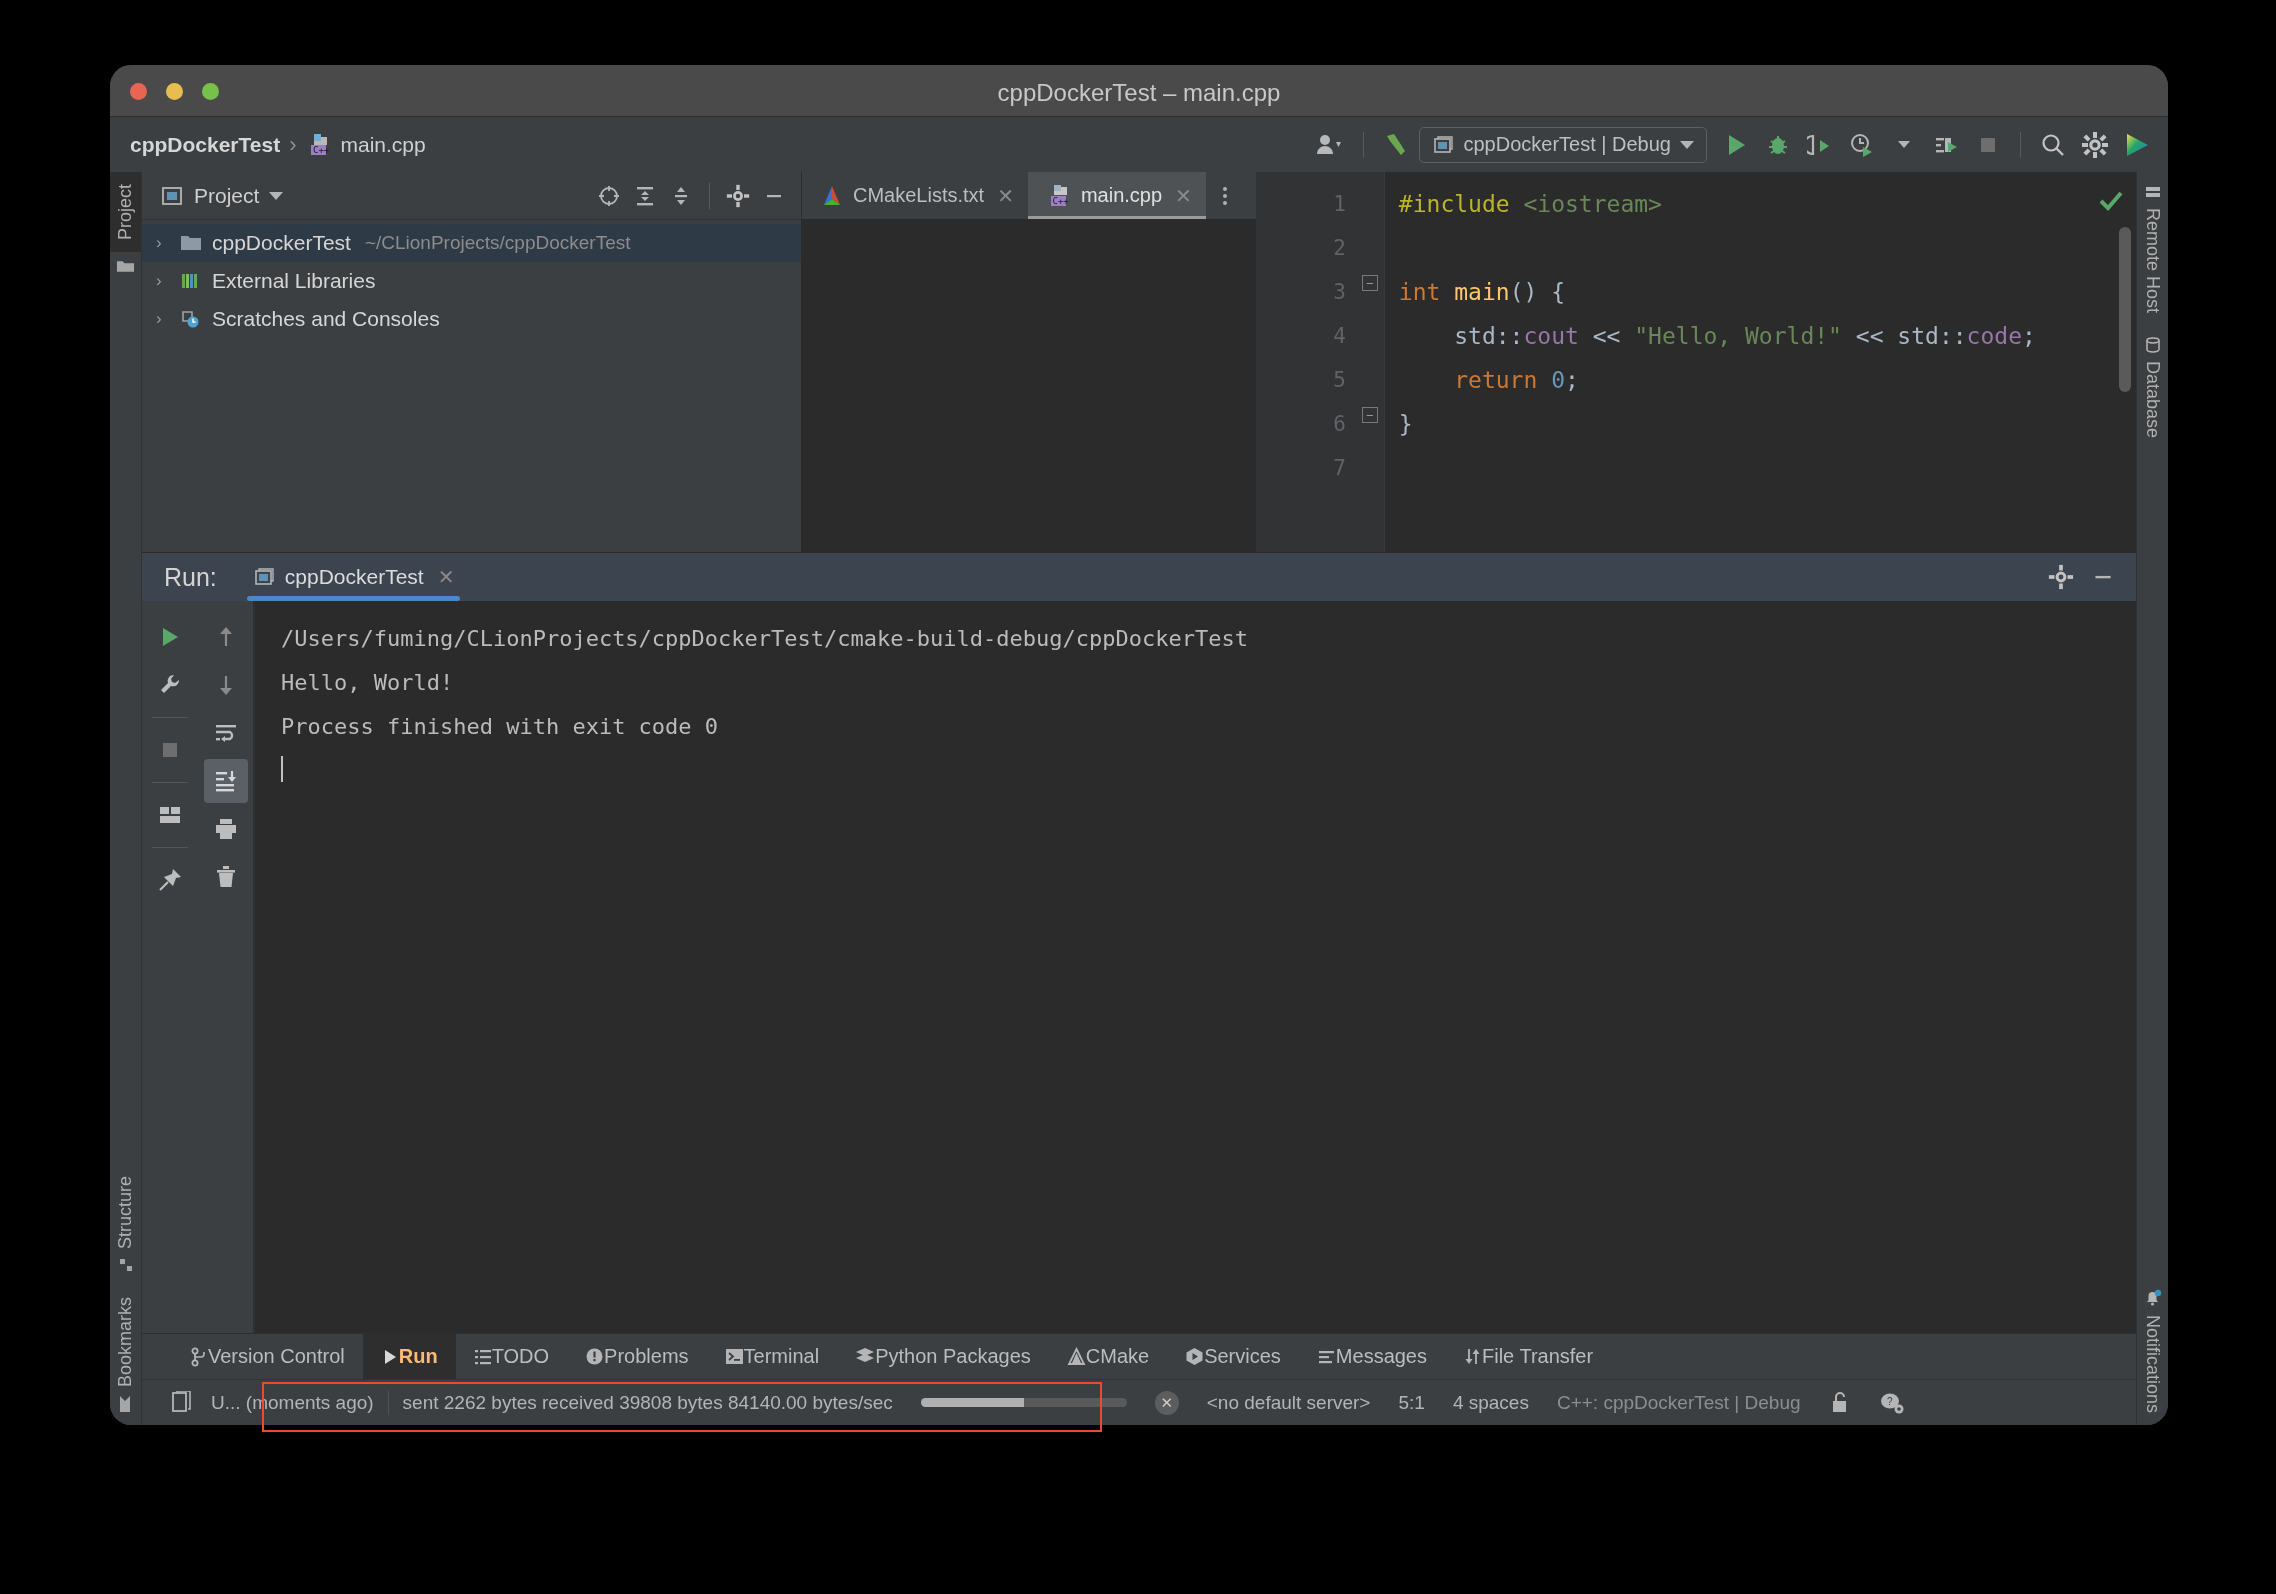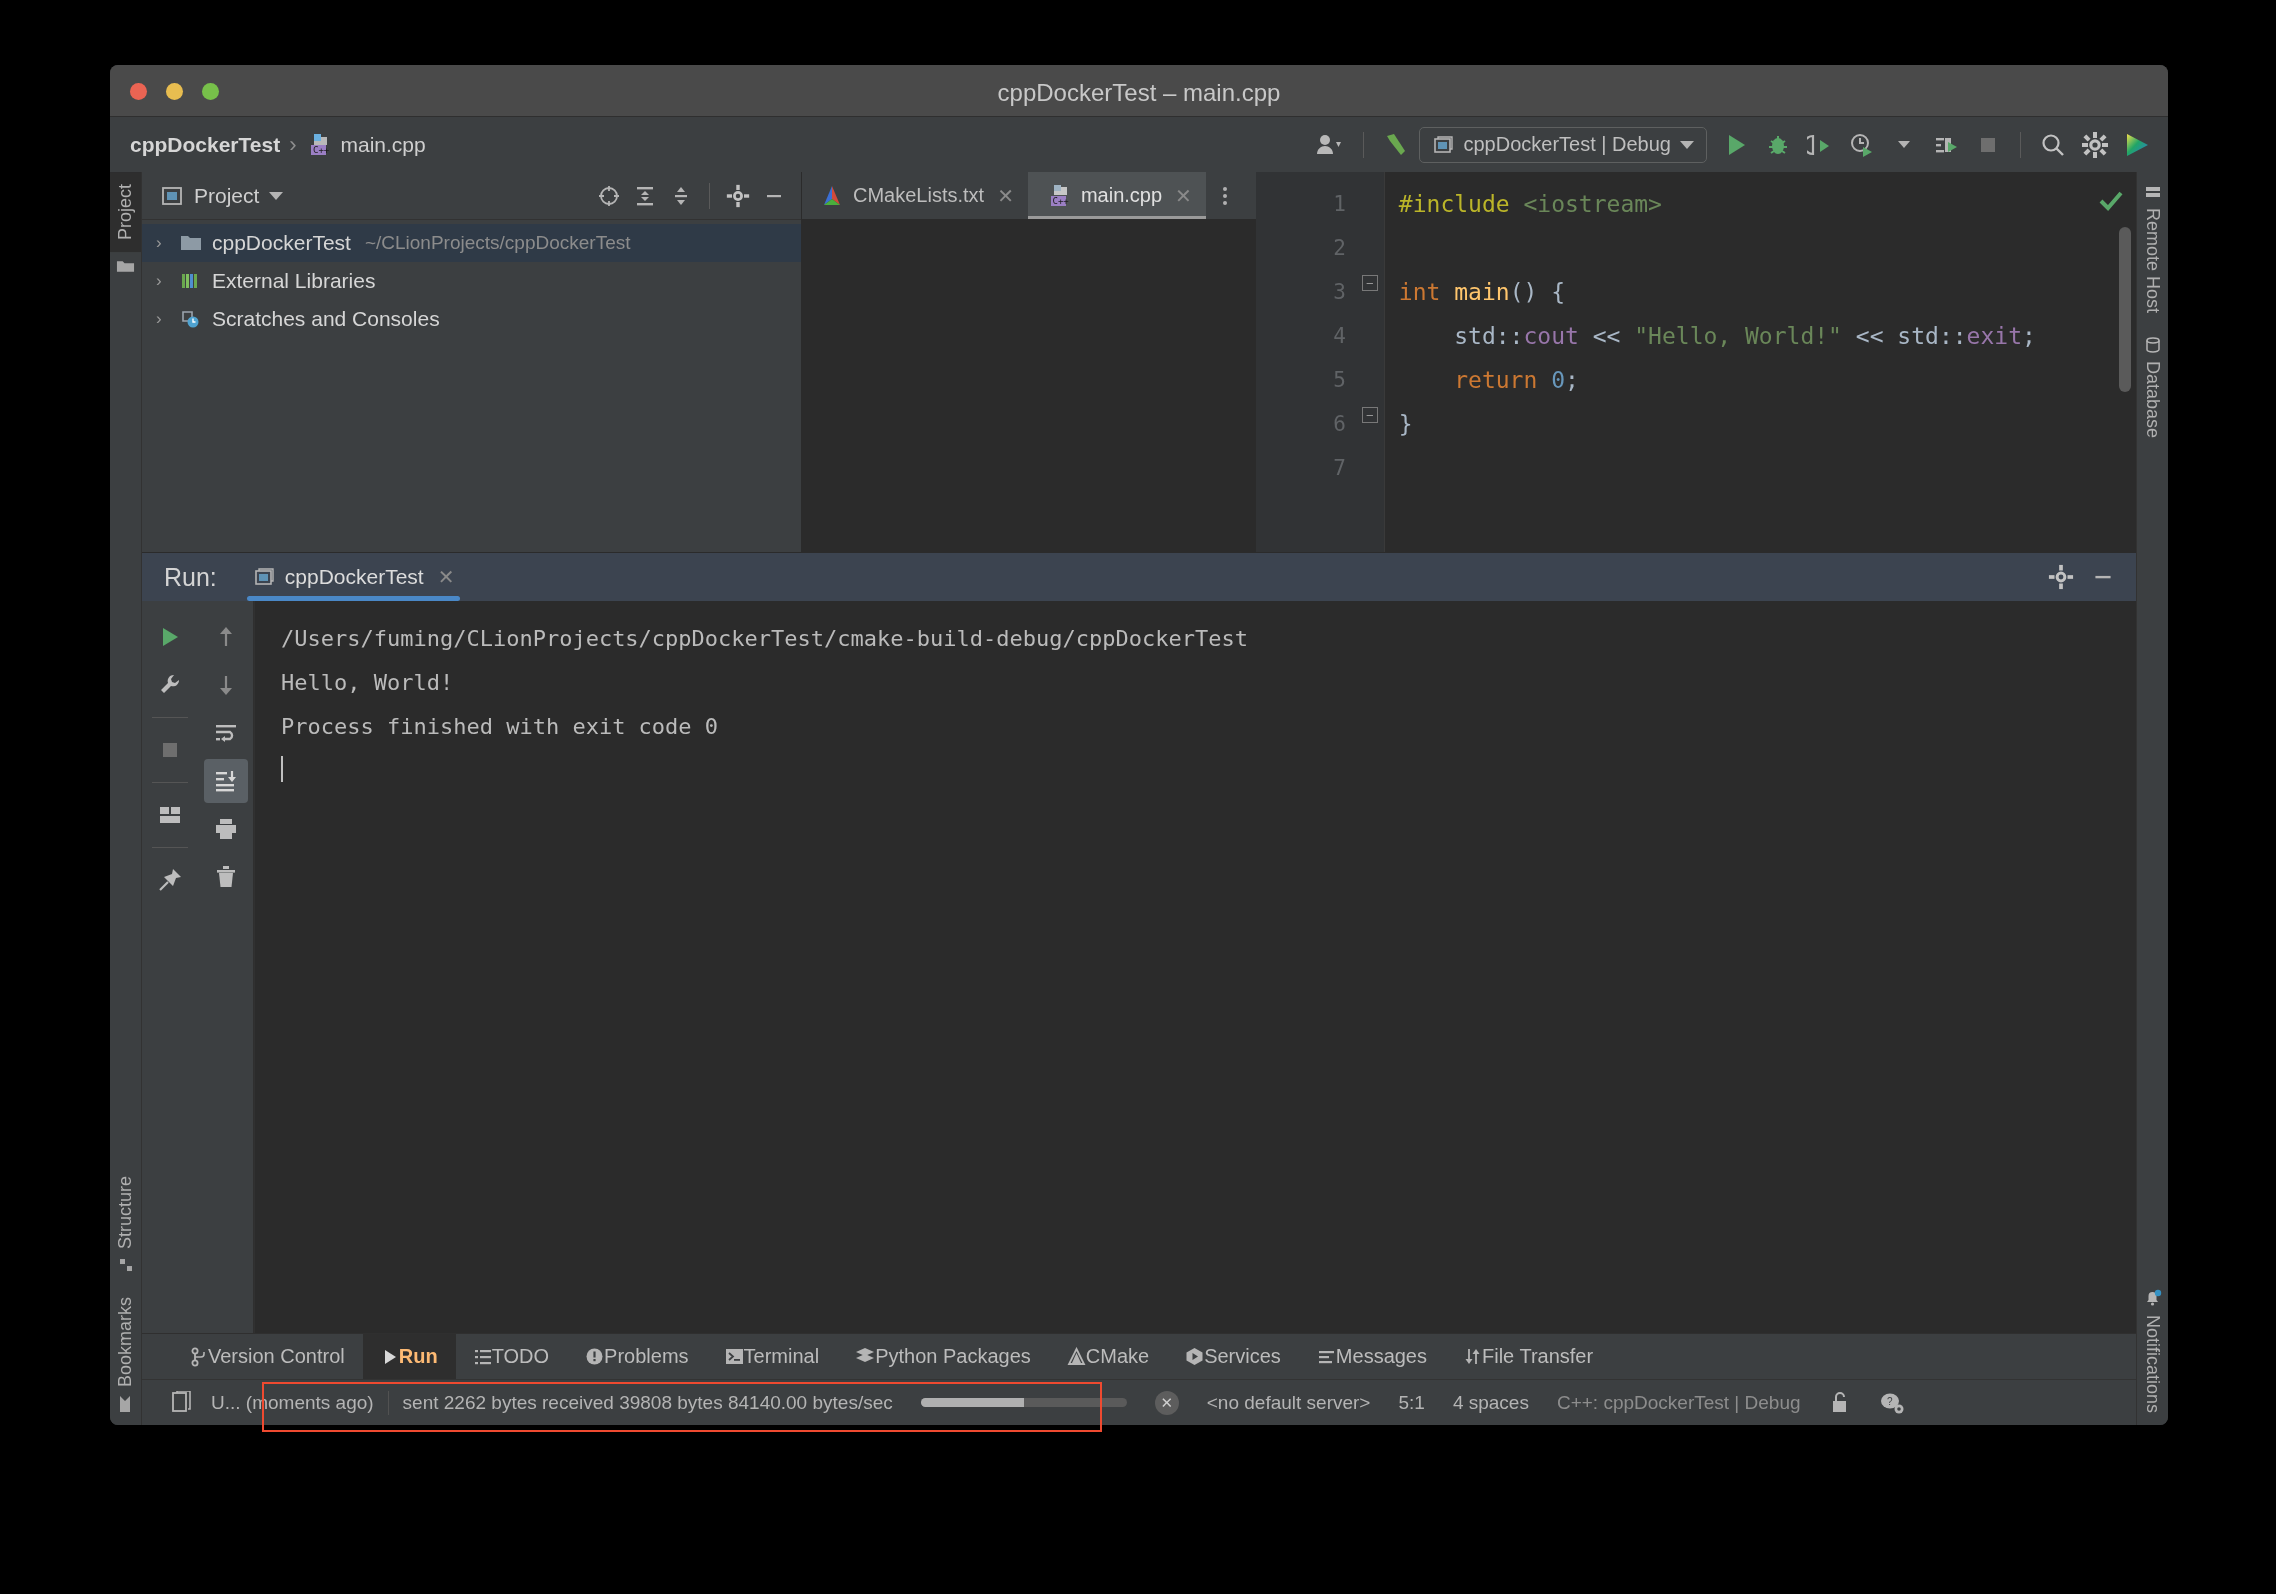--- a/index.html
+++ b/index.html
@@ -9,21 +9,21 @@
     font-family: "Liberation Sans", sans-serif;
     overflow: hidden;
   }
 
   
   #window {
     position: absolute;
     left: 110px; top: 65px;
     width: 2058px; height: 1360px;
     background: #3c3f41;
-    border-radius: 8px;
+    border-radius: 21px;
     overflow: hidden;
     box-shadow: 0 10px 40px rgba(0,0,0,.6);
   }
 
   
   #titlebar {
     position: relative;
     height: 52px;
     background: #4a4a4a;
     border-bottom: 1px solid #2f2f2f;
@@ -590,21 +590,21 @@
               <div class="gline">7</div>
             </div>
             <div id="fold-col">
               <div class="foldmark" style="top: 103px;">−</div>
               <div class="foldmark" style="top: 235px;">−</div>
             </div>
             <div id="code">
               <div class="cline"><span class="k-pre">#include</span><span class="k-txt"> </span><span class="k-inc">&lt;iostream&gt;</span></div>
               <div class="cline"></div>
               <div class="cline"><span class="k-kw">int </span><span class="k-fn">main</span><span class="k-txt">() {</span></div>
-              <div class="cline"><span class="k-txt">    std::</span><span class="k-id">cout</span><span class="k-txt"> &lt;&lt; </span><span class="k-str">"Hello, World!"</span><span class="k-txt"> &lt;&lt; std::</span><span class="k-id">exit</span><span class="k-txt">;</span></div>
+              <div class="cline"><span class="k-txt">    std::</span><span class="k-id">cout</span><span class="k-txt"> &lt;&lt; </span><span class="k-str">"Hello, World!"</span><span class="k-txt"> &lt;&lt; std::</span><span class="k-id">code</span><span class="k-txt">;</span></div>
               <div class="cline"><span class="k-kw">    return </span><span class="k-num">0</span><span class="k-txt">;</span></div>
               <div class="cline"><span class="k-txt">}</span></div>
               <div class="cline"></div>
             </div>
             <div id="editor-right">
               <div id="check">
                 <svg width="30" height="30" viewBox="0 0 30 30">
                   <path d="M5 15 L12 22 L25 7" fill="none" stroke="#59a869" stroke-width="4"></path>
                 </svg>
               </div>

